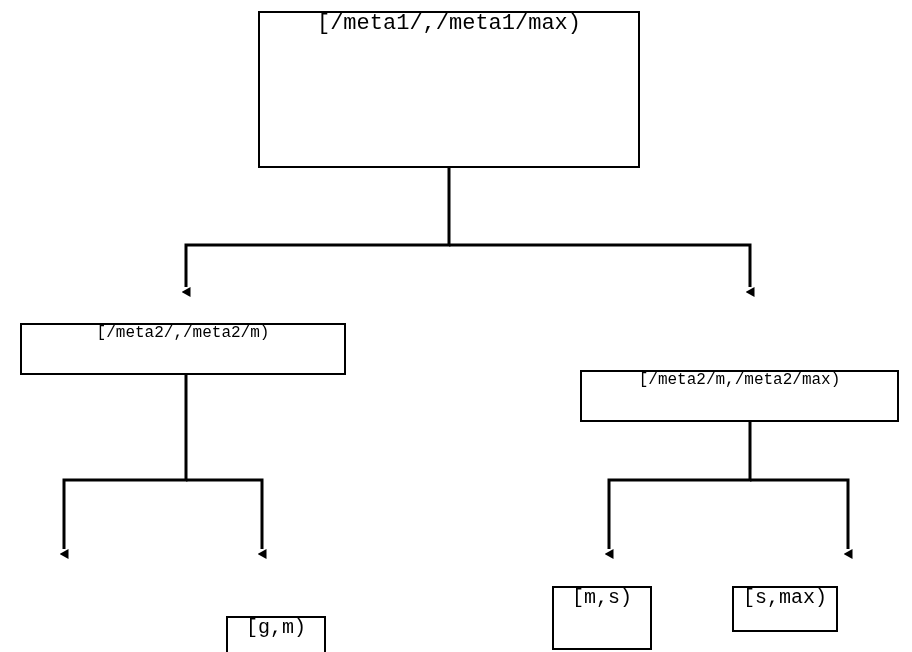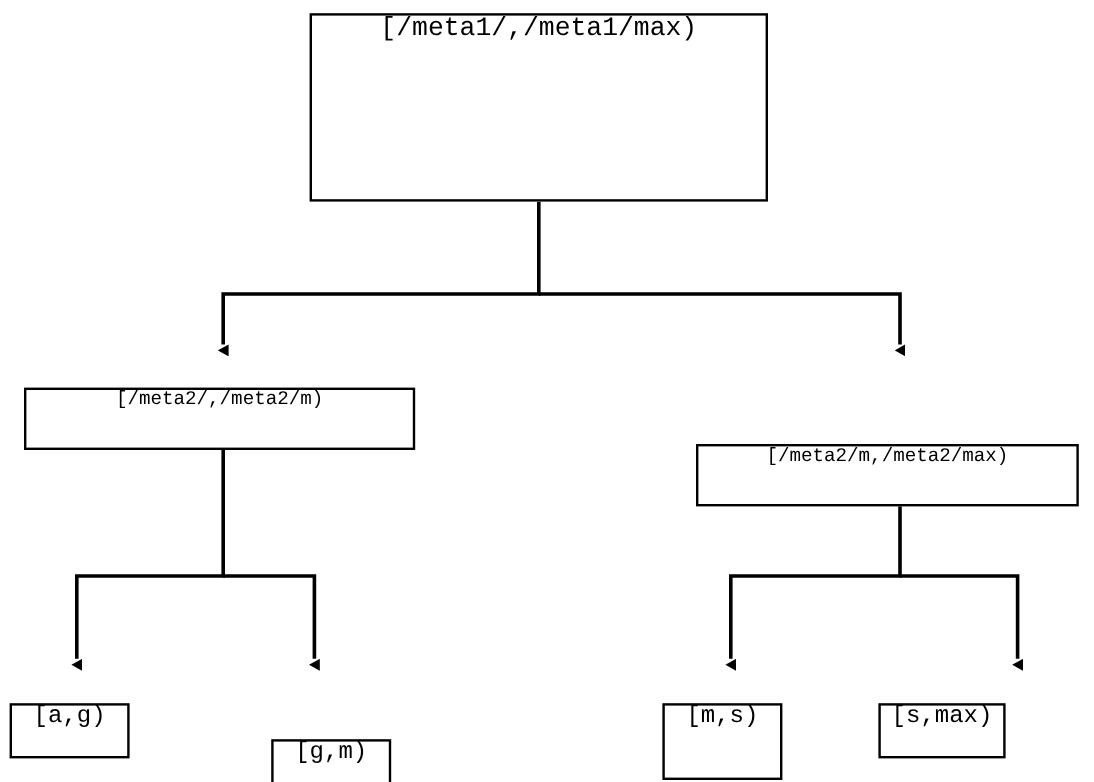--- a/index.html
+++ b/index.html
@@ -92,23 +92,20 @@
   </div>
 
   <div class="node node-mid" style="left:20px; top:323px; width:326px; height:52px;">
     <span class="node-label">[/meta2/,/meta2/m)</span>
   </div>
 
   <div class="node node-mid" style="left:580px; top:323px; width:319px; height:52px;margin-top:47px;">
     <span class="node-label">[/meta2/m,/meta2/max)</span>
   </div>
 
-  <div class="node node-leaf" style="left:8px; top:586px; width:100px; height:46px;">
-    <span class="node-label">[a,g)</span>
-  </div>
 
   <div class="node node-leaf" style="left:205px; top:616px; width:100px; height:46px;margin-left:21px;">
     <span class="node-label">[g,m)</span>
   </div>
 
   <div class="node node-leaf" style="left:552px; top:586px; width:100px; height:64px;">
     <span class="node-label">[m,s)</span>
   </div>
 
   <div class="node node-leaf" style="left:732px; top:586px; width:106px; height:46px;">

